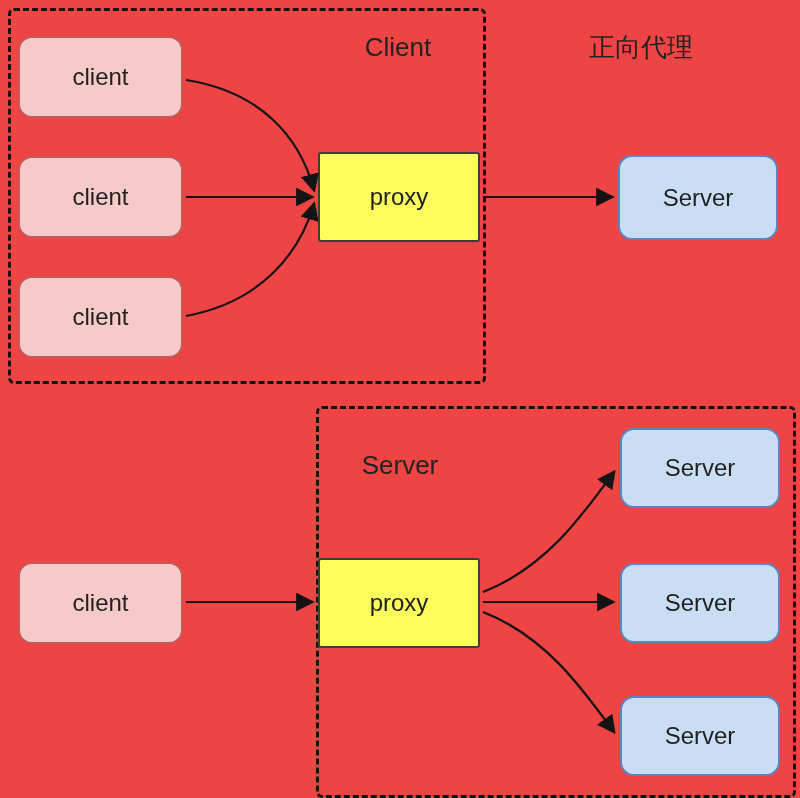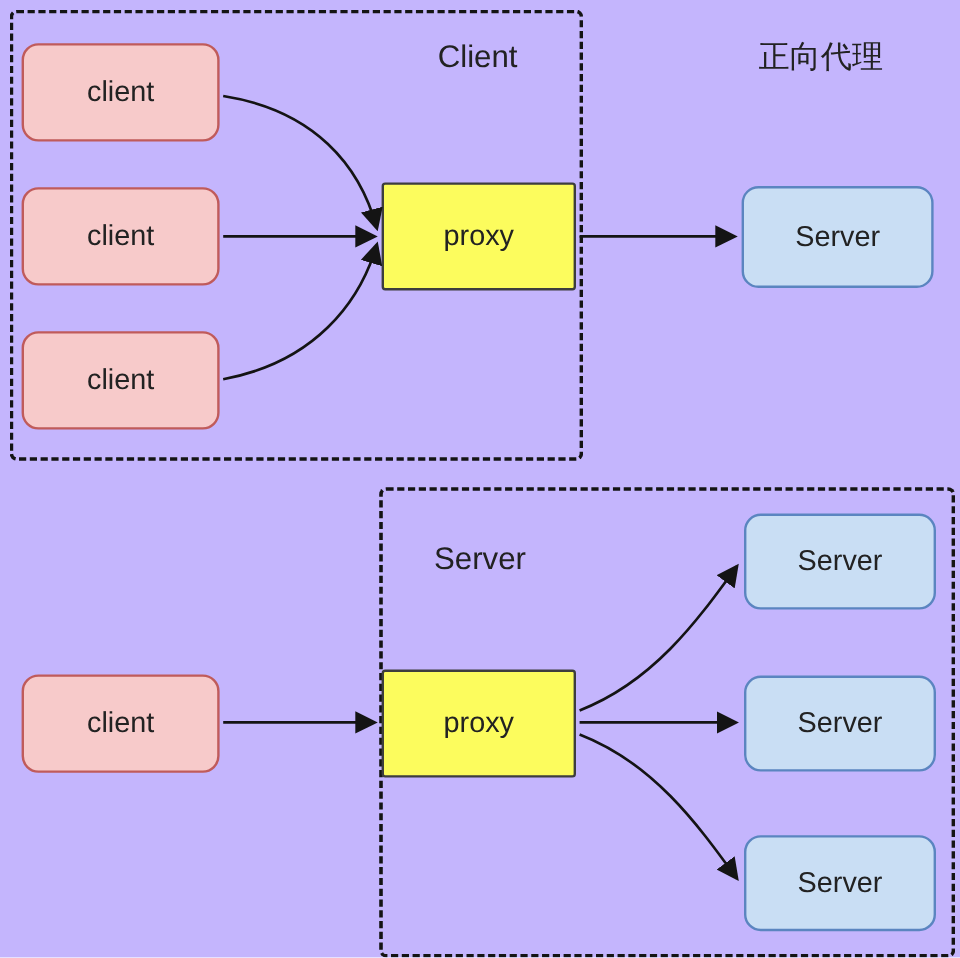--- a/index.html
+++ b/index.html
@@ -3,21 +3,21 @@
 <meta charset="utf-8">
 <style>
   :root{
     --client-fill:#f7caca; --client-border:#c05b5b;
     --proxy-fill:#fcfc5d;  --proxy-border:#3d3d3d;
     --server-fill:#c9def4; --server-border:#5b85c0;
     --region-border:#141414; --arrow:#141414; --text:#222222;
   }
   html,body{margin:0;padding:0;background:#ffffff;}
   .canvas{
-    position:relative; width:800px; height:798px; background:#c4b5fd;
+    position:relative; width:800px; height:798px; background:#ef4444;
     font-family:"Liberation Sans","DejaVu Sans",sans-serif; color:var(--text);
     overflow:hidden;
   }
   .region{
     position:absolute; border:3px dashed var(--region-border); border-radius:6px;
     background:transparent;
   }
   .node{
     position:absolute; display:flex; align-items:center; justify-content:center;
     font-size:24px; color:var(--text); box-sizing:border-box;
@@ -45,21 +45,21 @@
 </style>
 </head>
 <body>
 
 <div class="canvas">
 
   <div class="region" style="left:8px; top:8px; width:472px; height:370px;"></div>
 
   <div class="label" style="left:338px; top:32px; width:120px;">Client</div>
 
-  <div class="label" style="left:609px; top:30px; width:150px;">正向代理</div>
+  <div class="label" style="left:566px; top:30px; width:150px;">正向代理</div>
 
   <div class="node client" style="left:18px; top:36px; width:165px; height:82px;">
     <span>client</span>
   </div>
   <div class="node client" style="left:18px; top:156px; width:165px; height:82px;">
     <span>client</span>
   </div>
   <div class="node client" style="left:18px; top:276px; width:165px; height:82px;">
     <span>client</span>
   </div>

